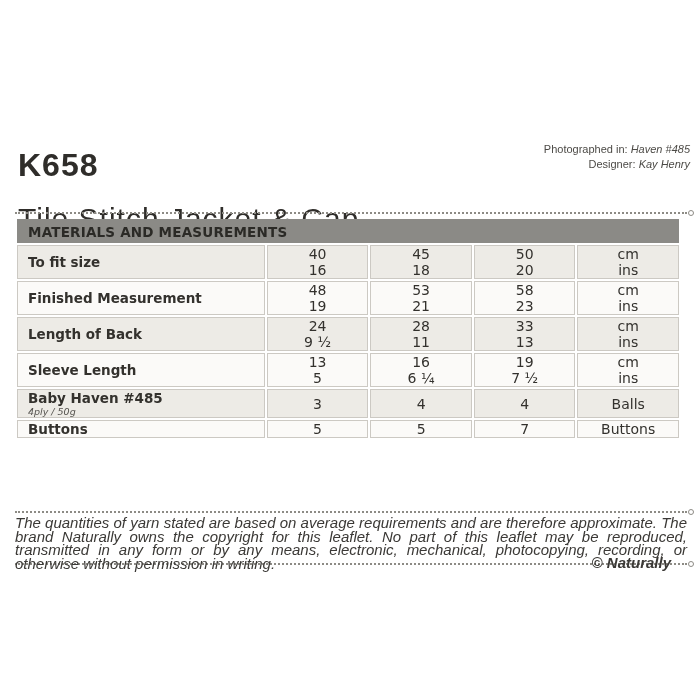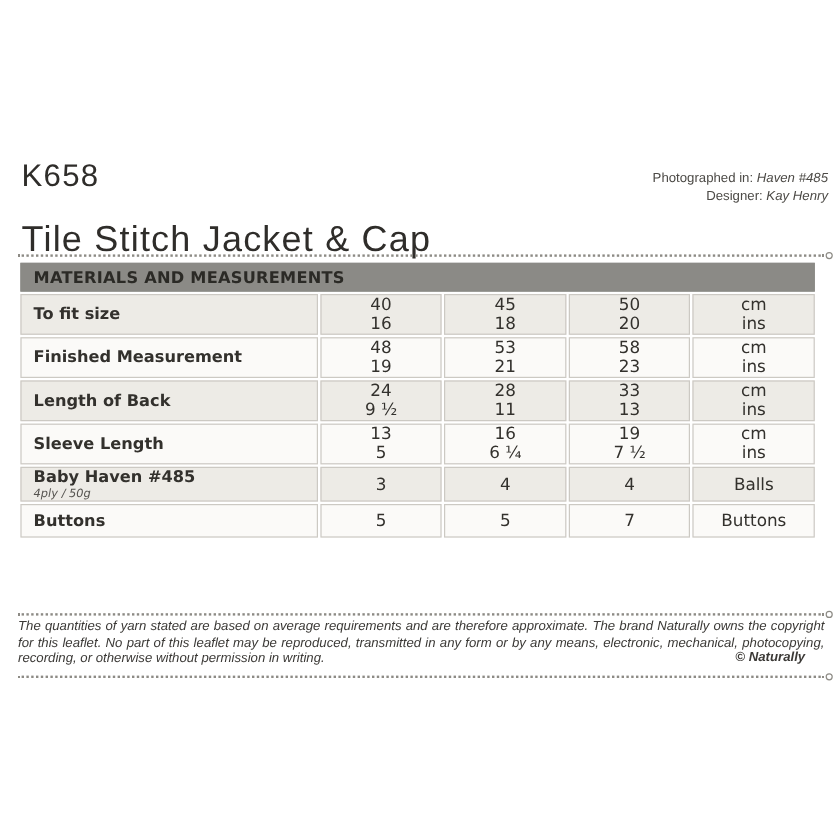--- a/index.html
+++ b/index.html
@@ -20,21 +20,21 @@
     color:var(--text);
     overflow:hidden;
   }
   
   .titleblock{
     position:absolute;left:18px;top:130px;
     font-family:"Liberation Sans",sans-serif;
     color:#2f2d2a;
     letter-spacing:1px;
   }
-  .titleblock .code{font-size:26px;line-height:33px;font-weight:400;}
+  .titleblock .code{font-size:32px;line-height:33px;font-weight:700;margin-top:19px;}
   .titleblock .title{font-size:30px;line-height:34px;font-weight:400;margin-top:20px;}
   .credits{
     position:absolute;right:10px;top:142px;
     text-align:right;
     font-family:"Liberation Sans",sans-serif;
     font-size:11px;line-height:15px;color:#4c4a46;
   }
   .credits .ital{font-style:italic;}
   
   .dotted-rule{
@@ -68,40 +68,40 @@
   }
   td{
     border:1px solid var(--cell-border);
     vertical-align:middle;
     font-size:14px;line-height:16px;color:var(--text);
   }
   tr.shaded td{background:var(--row-shaded);}
   tr.plain td{background:var(--row-plain);}
   tr.r-std td{height:34px;}
   tr.r-yarn td{height:28px;}
-  tr.r-buttons td{height:28px;margin-left:12px;}
+  tr.r-buttons td{height:18px;margin-left:12px;}
   tr.r-needles td{height:44px;}
   td.label{
     text-align:left;padding-left:10px;
     font-weight:bold;font-size:13.5px;
   }
   td.label .sub{
     font-weight:normal;font-style:italic;
     font-size:9.5px;line-height:11px;color:#55534f;
   }
   td.val{text-align:center;white-space:pre-line;}
   td.span-val{
     text-align:left;padding-left:12px;
     font-size:13.5px;line-height:17px;white-space:pre-line;
   }
   
   .fineprint{
     position:absolute;left:15px;top:516px;width:672px;
     font-family:"Liberation Sans",sans-serif;
-    font-style:italic;font-size:11px;line-height:13.5px;
+    font-style:italic;font-size:15px;line-height:13.5px;
     text-align:justify;color:#3b3936;
   }
   .fineprint .copyright{
     position:absolute;right:16px;bottom:1px;
     font-weight:bold;font-style:italic;
   }
 </style>
 </head>
 <body>
 

